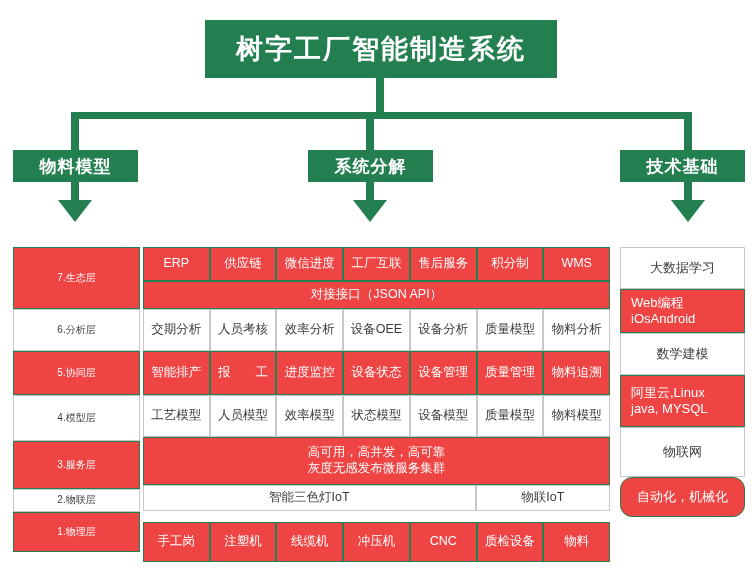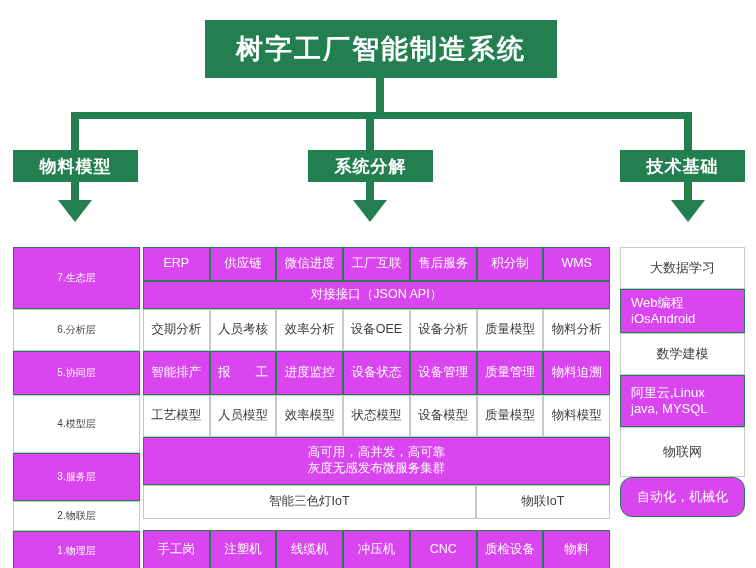--- a/index.html
+++ b/index.html
@@ -35,21 +35,21 @@
   
   .layer-col{position:absolute;left:13px;top:247px;width:127px;}
   .mid-col{position:absolute;left:143px;top:247px;width:467px;}
   .right-col{position:absolute;left:620px;top:247px;width:125px;}
 
   .cell{
     box-sizing:border-box;display:flex;align-items:center;justify-content:center;
     text-align:center;font-size:13px;line-height:1.25;
     border:1px solid #c8c8c8;
   }
-  .cell.g{background:#d946ef;color:#ffffff;border-color:#237f50;}
+  .cell.g{background:#ef4444;color:#ffffff;border-color:#237f50;}
   .cell.w{background:#ffffff;color:#3c3c3c;}
 
   .row{display:flex;width:100%;box-sizing:border-box;}
   .row > .cell{flex:1 1 0;min-width:0;}
 
   .sub{display:flex;flex-direction:column;width:100%;}
 
   .mid-col .cell{font-size:12.5px;}
   .right-col .cell{font-size:13px;}
   .layer-col .cell{font-size:10px;}
@@ -89,27 +89,27 @@
   <div class="layer-col">
     <div class="cell g" style="height:62px;">
       <span>7.生态层</span>
     </div>
     <div class="cell w" style="height:42px;">
       <span>6.分析层</span>
     </div>
     <div class="cell g" style="height:44px;">
       <span>5.协同层</span>
     </div>
-    <div class="cell w" style="height:58px;align-items:center;">
+    <div class="cell w" style="height:46px;align-items:center;">
       <span>4.模型层</span>
     </div>
     <div class="cell g" style="height:48px;">
       <span>3.服务层</span>
     </div>
-    <div class="cell w" style="height:30px;">
+    <div class="cell w" style="height:23px;">
       <span>2.物联层</span>
     </div>
     <div class="cell g" style="height:40px;">
       <span>1.物理层</span>
     </div>
   </div>
 
   <div class="mid-col">
 
     <div class="sub">
@@ -213,21 +213,21 @@
       <div class="cell w">
           <span>物料模型</span>
         </div>
     </div>
 
     <div class="row" style="height:48px;border-radius:17px;">
       <div class="cell g wide"><span>高可用，高并发，高可靠
 灰度无感发布微服务集群</span></div>
     </div>
 
-    <div class="row" style="height:34px;">
+    <div class="row" style="height:26px;">
       <div class="cell w" style="flex:5 1 0;">
           <span>智能三色灯IoT</span>
         </div>
       <div class="cell w" style="flex:2 1 0;">
           <span>物联IoT</span>
         </div>
     </div>
 
     <div class="row" style="height:40px;margin-top:11px;">
       <div class="cell g">

